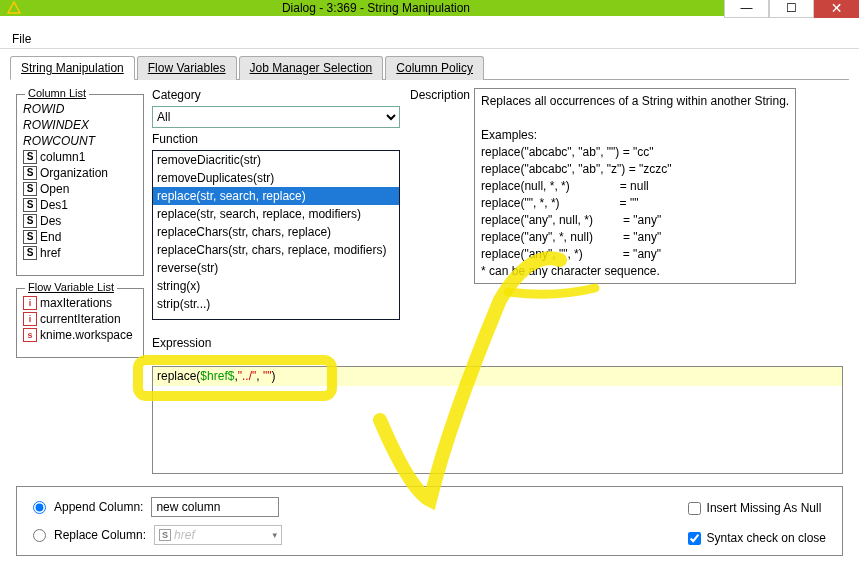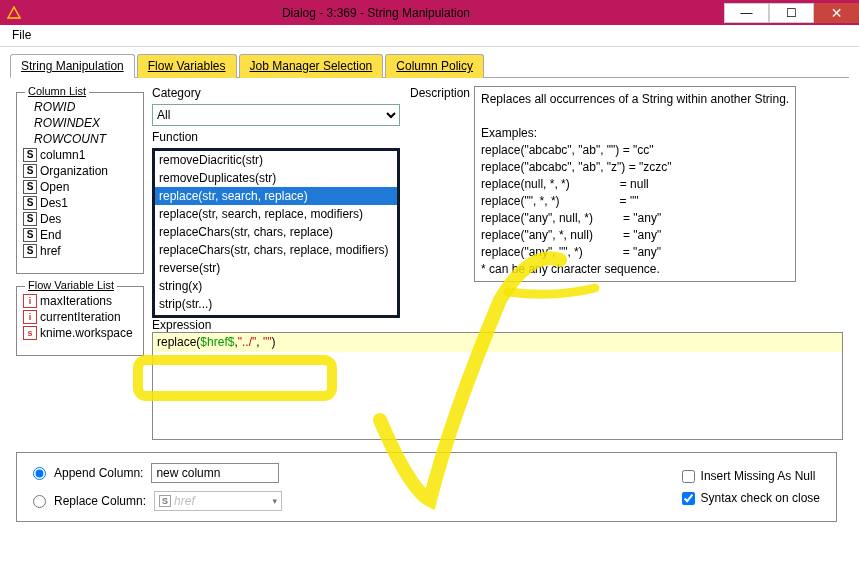--- a/index.html
+++ b/index.html
@@ -1,78 +1,78 @@
 <!DOCTYPE html>
 <html><head>
 <meta charset="utf-8">
 <style>
 * { box-sizing: border-box; margin: 0; padding: 0; font-family: "Segoe UI", Tahoma, sans-serif; font-size: 12px; }
 body { background: #fff; width: 859px; height: 567px; overflow: hidden; position: relative; }
 
 
-.titlebar { height: 25px; background: #be185d; display: flex; align-items: center; }
+.titlebar { height: 16px; background: #84cc16; display: flex; align-items: center; }
 .titlebar-icon { width: 28px; display:flex; align-items:center; justify-content:center; color:#fff; }
 .titlebar-title { flex:1; text-align:center; color:#000; font-size:12px; }
 .titlebar-buttons { display:flex; }
 .tbtn { width:45px; height:20px; display:flex; align-items:center; justify-content:center; font-size:12px; }
 .tbtn.min, .tbtn.max { background:#fff; border:1px solid #ccc; margin-top:0; height:20px; }
 .tbtn.close { background:#c8443d; color:#fff; height:20px; width:45px; font-size:14px; }
 
-.menubar { height:22px; padding:3px 6px; border-bottom:1px solid #d9d9d9; }
+.menubar { height:22px; padding:16px 6px; border-bottom:1px solid #d9d9d9; }
 .menubar span { padding:2px 6px; }
 
 .body-area { padding:6px 10px; }
 
 .tabs { display:flex; border-bottom:1px solid #aaa;text-decoration:underline; }
-.tab { padding:4px 10px; border:1px solid #aaa; border-bottom:none; background:#fde047; margin-right:2px; border-radius:3px 3px 0 0; position:relative; top:1px; }
+.tab { padding:4px 10px; border:1px solid #aaa; border-bottom:none; background:#e5e5e5; margin-right:2px; border-radius:3px 3px 0 0; position:relative; top:1px; }
 .tab.active { background:#fff; border-bottom:1px solid #fff; }
 
 .main-area { display:flex; gap:8px; padding:8px 6px; }
 .left-col { width:128px; display:flex; flex-direction:column; gap:6px; }
 .panel-wrap { border:1px solid #888; padding:6px 4px 4px 4px; margin-top:6px; position:relative; }
 .panel-label { position:absolute; top:-8px; left:8px; background:#fff; padding:0 3px; font-size:11px;text-decoration:underline; }
 
 .collist { height:170px; overflow:auto; }
 .collist-row { display:flex; align-items:center; gap:3px; padding:0 2px; line-height:16px; white-space:nowrap;}
-.collist-row.italic { font-style:italic;margin-left:11px; }
+.collist-row.italic { font-style:italic; }
 .s-badge { display:inline-flex; align-items:center; justify-content:center; width:14px; height:14px; border:1px solid #555; font-weight:bold; font-size:10px; background:#fff; }
 
 .flowvar-list { height:58px; overflow:auto; }
 .fv-row { display:flex; align-items:center; gap:3px; padding:0 2px; line-height:16px; white-space:nowrap; }
 .fv-ico { width:14px; height:14px; border:1px solid #c33; display:inline-flex; align-items:center; justify-content:center; font-size:9px; color:#c33; font-weight:bold; background:#fff;}
 .fv-ico.s { border-color:#c33; color:#c33; }
 
-.right-col { flex:1; display:flex; flex-direction:column; gap:0; }
+.right-col { flex:1; display:flex; flex-direction:column; gap:16px; }
 .top-row { display:flex; gap:10px; }
 .left-half { flex:0 0 248px; display:flex; flex-direction:column; gap:4px; }
 .right-half { flex:1; display:flex; flex-direction:row; gap:4px; }
 
 .field-label { font-size:12px; }
 select.cat { width:100%; height:22px; border:1px solid #7a9; background:#fff; }
-.func-list { border:3px solid #0f172a; height:170px; overflow-y:scroll; background:#fff; }
+.func-list { border:1px solid #0f172a; height:170px; overflow-y:scroll; background:#fff; }
 .func-item { padding:1px 4px; line-height:16px; white-space:nowrap; }
 .func-item.selected { background:#1e7ad6; color:#fff; }
 
 .desc-box { border:1px solid #888; height:196px; overflow-y:scroll; background:#fff; padding:4px 6px; line-height:17px; }
 .desc-box .row { white-space:pre; }
 
 .expr-label { font-size:12px; }
 .expr-box { border:1px solid #888; height:108px; background:#fff; overflow-y:scroll; }
 .expr-line { background:#ffffcc; padding:2px 4px; font-family:"Consolas","Courier New",monospace; font-size:13px; }
 .expr-line .fn { color:#000; }
 .expr-line .var { color:#090;text-align:center; }
 .expr-line .str { color:#c00; }
 
-.bottom-panel { border:1px solid #888; margin:4px 12px 0 6px; padding:10px 16px; display:flex; align-items:center; gap:20px; }
+.bottom-panel { border:1px solid #888; margin:4px 6px 0 6px; padding:10px 16px; display:flex; align-items:flex-end; gap:20px; }
 .bottom-left { display:flex; flex-direction:column; gap:8px; }
 .radio-row { display:flex; align-items:center; gap:8px; }
 .input-col { width:128px; border:1px solid #888; height:20px; padding:1px 4px; display:inline-flex; align-items:center; gap:3px; }
 .input-col .s-badge { width:12px; height:12px; font-size:9px; }
 .input-col input { border:none; outline:none; width:90px; color:#888; font-style:italic; background:transparent; }
-.opt-col { margin-left:auto; display:flex; flex-direction:column; gap:8px; }
+.opt-col { margin-left:auto; display:flex; flex-direction:column; gap:16px; }
 .chk-row { display:flex; align-items:center; gap:6px; }
 
 
 .annot { position:absolute; pointer-events:none; }
 .annot svg { overflow:visible; }
 </style>
 </head>
 <body>
 
 <div class="titlebar">

